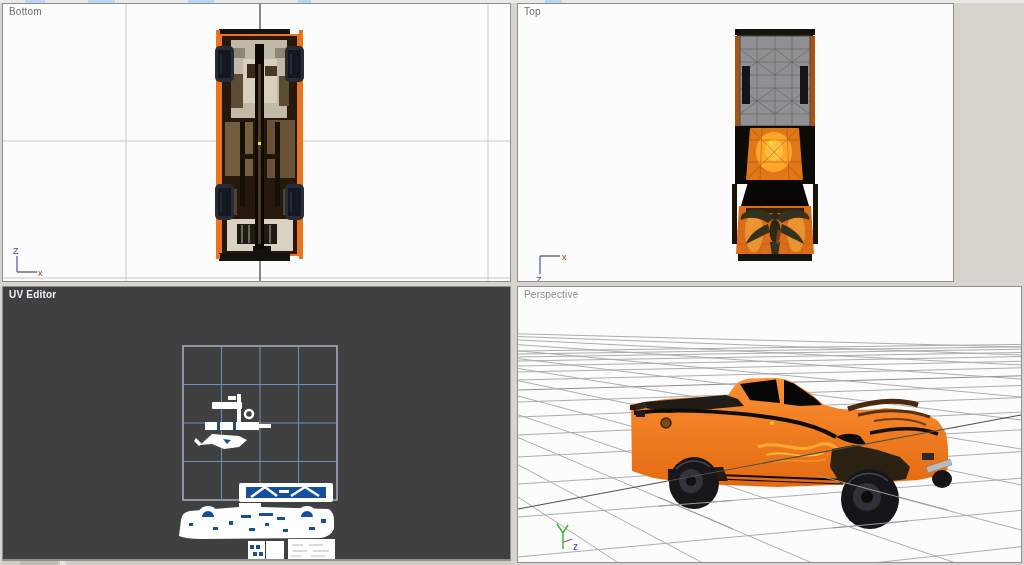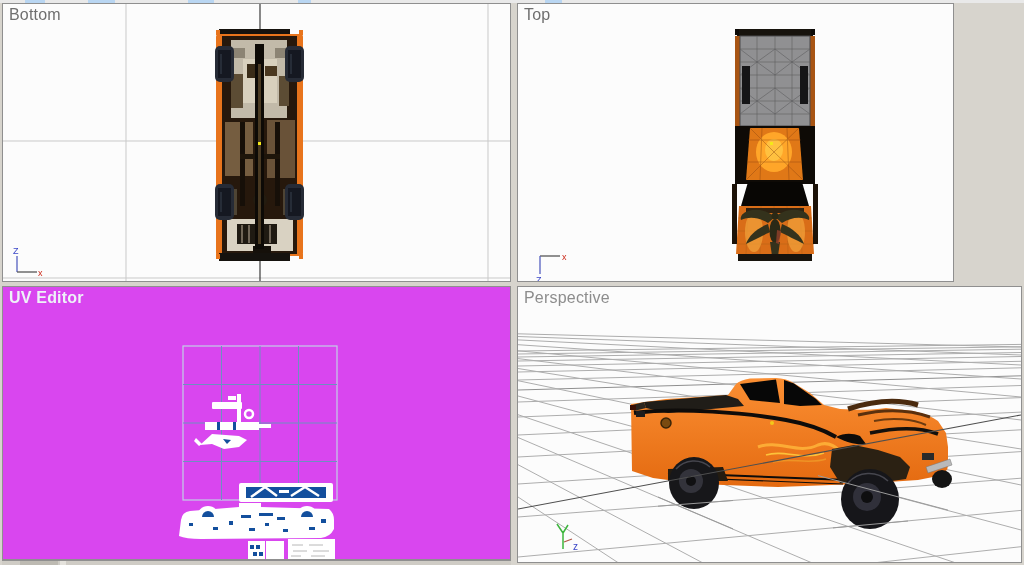--- a/index.html
+++ b/index.html
@@ -2,24 +2,24 @@
 <html><head>
 <meta charset="utf-8">
 <style>
   html,body{margin:0;padding:0;background:#d7d4cd;}
   #stage{position:relative;width:1024px;height:565px;background:#d7d4cd;overflow:hidden;
          font-family:"Liberation Sans",sans-serif;}
   .topstrip{position:absolute;left:0;top:0;width:1024px;height:3px;background:#e9e9e9;}
   .topstrip span{position:absolute;top:0;height:3px;background:#b9d6f2;display:block;}
   .vp{position:absolute;background:#fcfcfc;border:1px solid #8f8f8f;box-sizing:border-box;overflow:hidden;}
   .vp svg{position:absolute;left:0;top:0;}
-  .vp-label{position:absolute;top:2px;left:6px;font-size:16px;color:#6f6f6f;letter-spacing:.2px;z-index:5;}
+  .vp-label{position:absolute;top:2px;left:6px;font-size:10px;color:#6f6f6f;letter-spacing:.2px;z-index:5;}
   .vp-label.uv{color:#eef2f8;font-weight:bold;}
   .vp-label.persp{color:#8d8d8d;}
-  .uvbg{background:#d946ef;padding-left:23px;}
+  .uvbg{background:#404040;padding-left:23px;}
   .hscroll{position:absolute;left:2px;top:560px;width:509px;height:5px;background:#cfccc5;border-top:1px solid #8f8f8f;box-sizing:border-box;}
   .hscroll .seg{position:absolute;left:18px;top:0;width:38px;height:5px;background:#bdbab2;}
   .hscroll .notch{position:absolute;left:58px;top:0;width:6px;height:5px;background:#e4e2dc;}
 </style>
 </head>
 <body>
 
 <div id="stage">
 
   <div class="topstrip">

